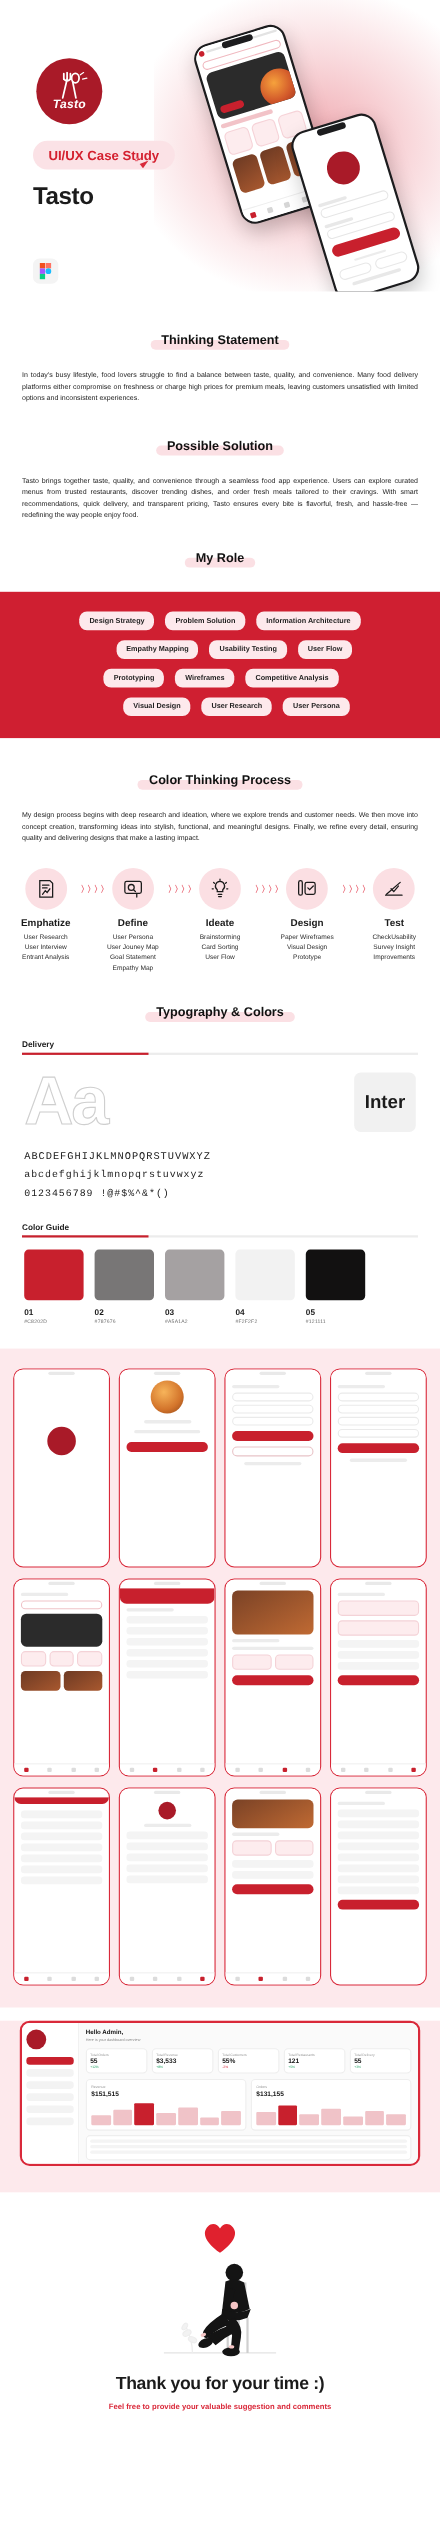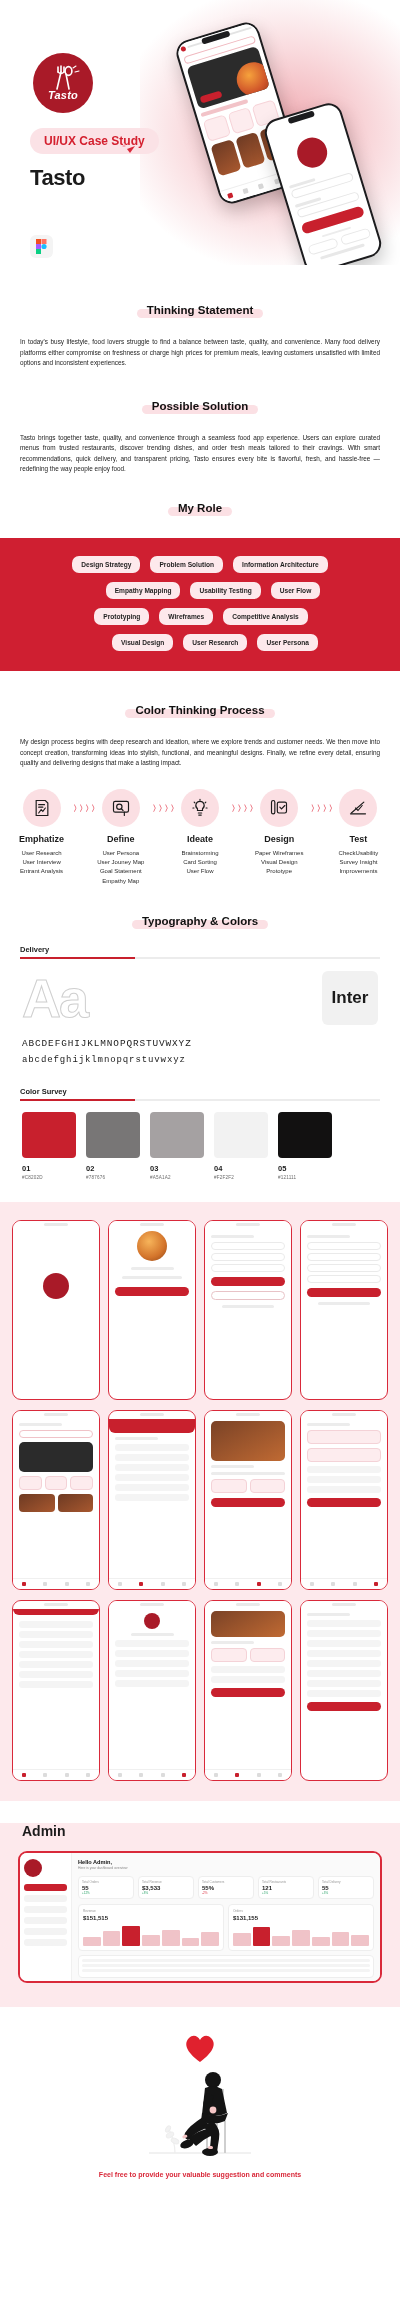--- a/index.html
+++ b/index.html
@@ -175,21 +175,21 @@
   }
 
   
   .tabline { margin: 16px 20px 0; }
   .tab-label { font-size: 7.5px; font-weight: 600; margin-bottom: 3px; }
   .tab-rule { height: 2px; background: #ececec; position: relative; }
   .tab-rule::after { content:""; position:absolute; left:0; top:0; height:2px; width:32%; background:#c8202d; }
 
   .type-row { display: flex; align-items: center; justify-content: space-between; margin: 12px 22px 0; }
   .aa-outline {
-    font-size: 54px; font-weight: 800; letter-spacing: -2px; line-height: 1;
+    font-size: 62px; font-weight: 800; letter-spacing: -2px; line-height: 1;
     color: transparent;
     -webkit-text-stroke: 1px #cfcfcf;
     font-family: "Liberation Sans", sans-serif;
   }
   .inter-box {
     width: 56px; height: 54px; border-radius: 6px; background: #f1f1f1;
     display: flex; align-items: center; justify-content: center;
     font-size: 17px; font-weight: 700;
   }
   .glyphs { margin: 10px 22px 0; font-size: 9.4px; line-height: 1.85; letter-spacing: .9px; color: #1b1b1b; font-family: Liberation Mono, monospace; }
@@ -529,24 +529,25 @@
     </div>
 
     <div class="type-row">
       <div class="aa-outline">Aa</div>
       <div class="inter-box">Inter</div>
     </div>
 
     <div class="glyphs">
       <div>ABCDEFGHIJKLMNOPQRSTUVWXYZ</div>
       <div class="low">abcdefghijklmnopqrstuvwxyz</div>
+      <div class="low">0123456789 !@#$%^&amp;*()</div>
     </div>
 
     <div class="tabline" style="margin-top:18px;">
-      <div class="tab-label">Color Survey</div>
+      <div class="tab-label">Color Guide</div>
       <div class="tab-rule"></div>
     </div>
 
 
     <div class="swatch-row">
       <div class="swatch">
         <div class="chip" style="background:#C8202D"></div>
         <div class="num">01</div>
         <div class="hex">#C8202D</div>
       </div>
@@ -779,21 +780,20 @@
             <div></div>
             <div></div>
           </div>
         <div class="m-btn"></div>
       </div>
 
     </div>
   </section>
 
   <section style="background:#fde9ec;padding-bottom:24px;">
-    <h3 class="admin-title">Admin</h3>
 
     <div class="admin-frame">
       <aside class="adm-side">
         <div class="logo"></div>
         <div class="it on"></div>
         <div class="it"></div>
         <div class="it"></div>
         <div class="it"></div>
         <div class="it"></div>
         <div class="it"></div>
@@ -909,16 +909,17 @@
         </g>
 
         <g fill="#f6c6c6">
           <circle cx="88" cy="43" r="3.4"></circle>
           <rect x="57" y="69" width="5" height="3" rx="1.5" transform="rotate(-20 57 69)"></rect>
           <rect x="83" y="79" width="5" height="3" rx="1.5"></rect>
         </g>
       </svg>
     </div>
 
+    <h2 class="thanks-h">Thank you for your time :)</h2>
     <p class="thanks-p">Feel free to provide your valuable suggestion and comments</p>
   </section>
 
 </div>
 
 </body></html>

